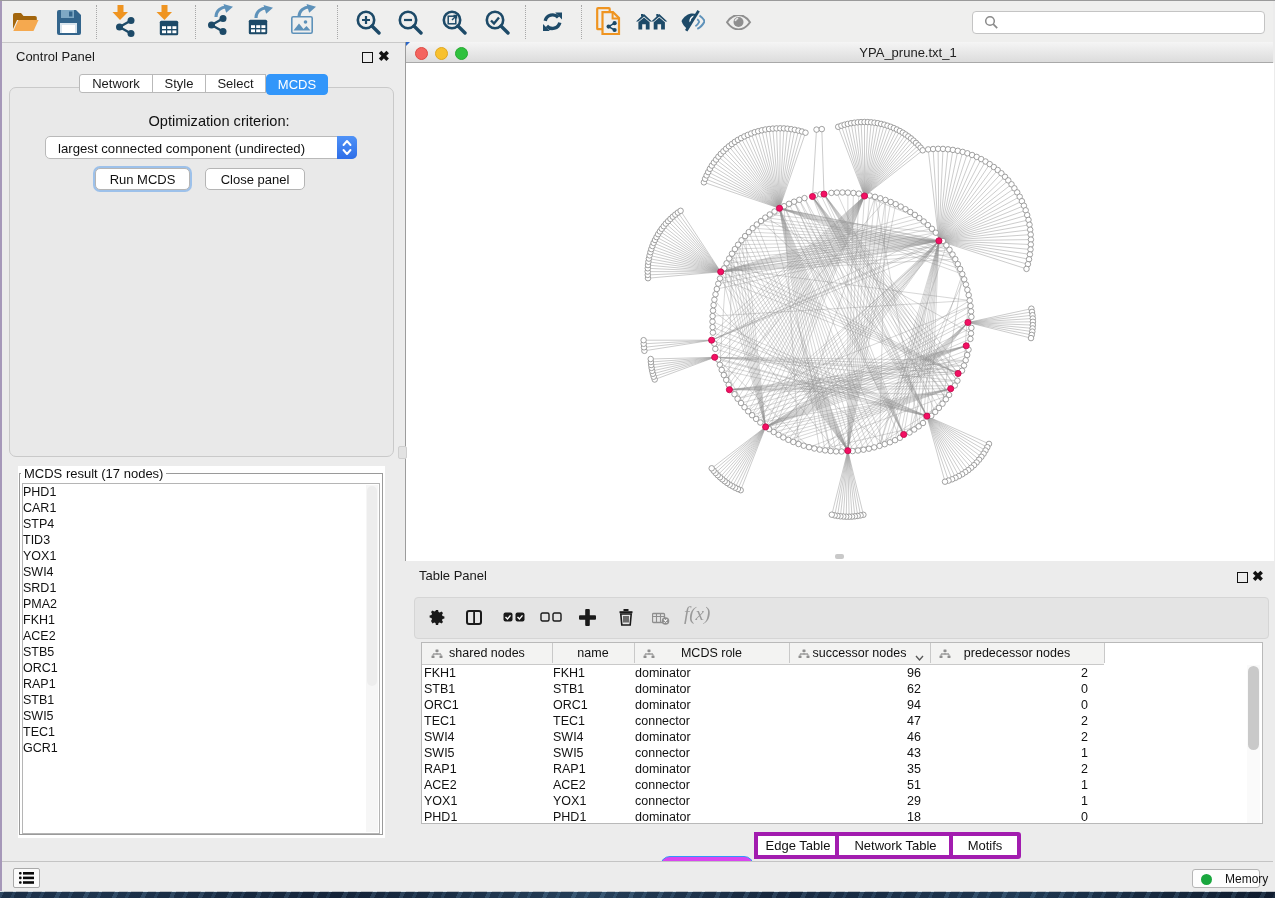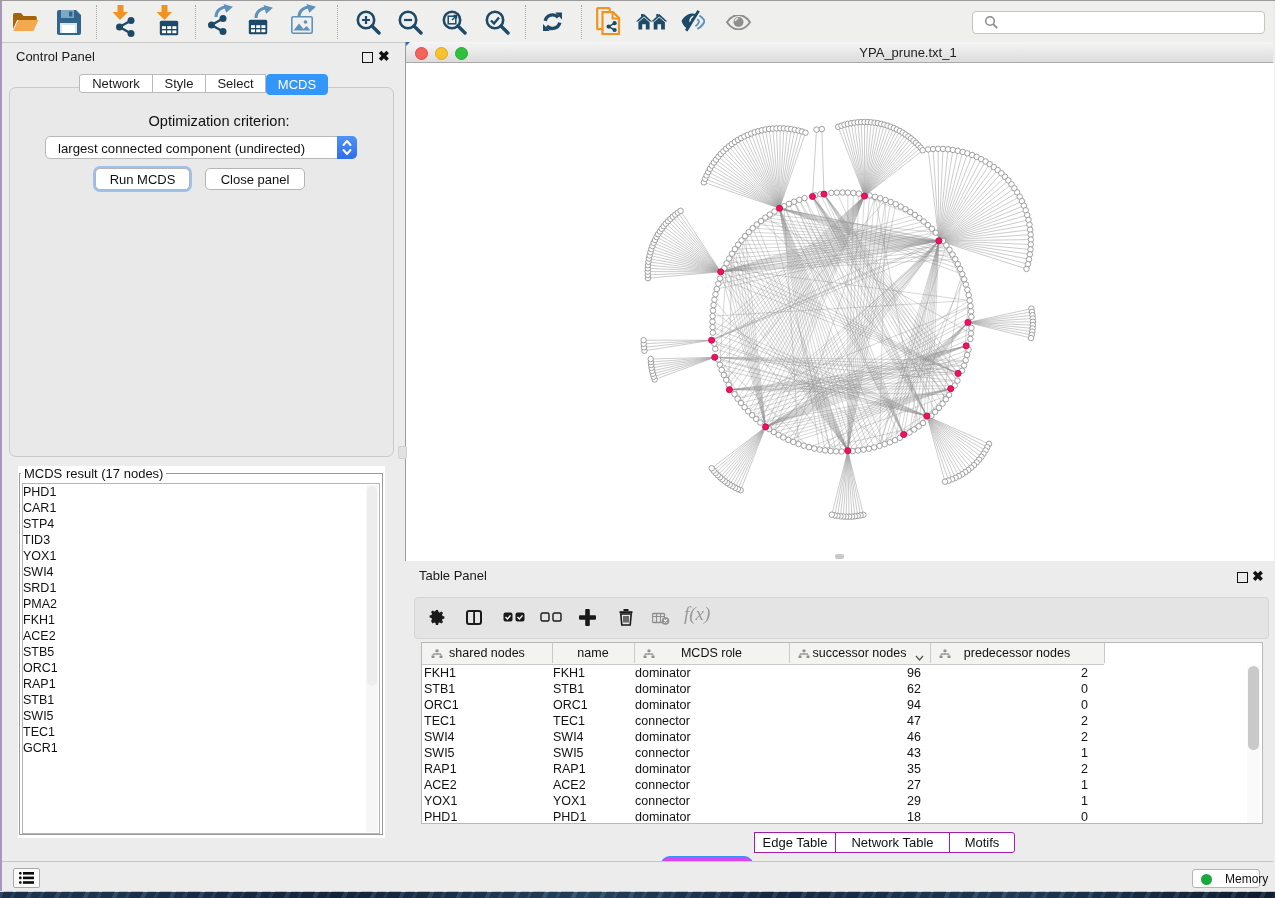--- a/index.html
+++ b/index.html
@@ -51,21 +51,21 @@
 .th{position:absolute;top:0;height:20px;border-right:1px solid #c9c9c9;}
 .th .lbl{position:absolute;top:3px;width:100%;text-align:center;}
 .row{position:absolute;width:100%;height:16px;font-size:12.5px;color:#111;}
 .c1{position:absolute;left:2px;top:1px;} .c2{position:absolute;left:131px;top:1px;}
 .c3{position:absolute;left:213px;top:1px;}
 .c4{position:absolute;left:367px;top:1px;width:132px;text-align:right;}
 .c5{position:absolute;left:509px;top:1px;width:157px;text-align:right;}
 #tbl-scroll{position:absolute;right:2px;top:22px;width:13px;height:158px;background:#fafafa;}
 #tbl-thumb{position:absolute;left:1px;top:1px;width:11px;height:84px;background:#c9c9c9;border-radius:6px;}
 #tp-tabs{position:absolute;left:253px;top:269px;height:21px;font-size:13px;}
-.btab{position:absolute;top:0;height:19px;background:#fff;border:1px solid #a21caf;text-align:center;line-height:19px;color:#111;}
+.btab{position:absolute;top:0;height:19px;background:#fff;border:4px solid #a21caf;text-align:center;line-height:19px;color:#111;}
 .btabsel{background:#d946ef;color:#fff;border:1px solid #3296fa;border-radius:10px;margin-top:24px;}
 
 #status{position:absolute;left:2px;top:861px;width:1271px;height:30px;background:#ececec;border-top:1px solid #c4c4c4;}
 #membtn{position:absolute;left:1190px;top:7px;width:68px;height:19px;background:#fdfdfd;border:1px solid #b5b5b5;border-radius:3px;font-size:12px;color:#111;text-align:left;line-height:18px;box-sizing:border-box;padding-left:32px;}
 #membtn .dot{position:absolute;left:8px;top:3.5px;width:11px;height:11px;border-radius:50%;background:#19a73e;}
 </style></head>
 <body>
 <div id="win">
 <div id="edgeL"></div>
     <div id="edgeT"></div>
@@ -1241,21 +1241,21 @@
           <span class="c1">RAP1</span>
           <span class="c2">RAP1</span>
           <span class="c3">dominator</span>
           <span class="c4">35</span>
           <span class="c5">2</span>
         </div>
         <div class="row" style="top:134px;">
           <span class="c1">ACE2</span>
           <span class="c2">ACE2</span>
           <span class="c3">connector</span>
-          <span class="c4">27</span>
+          <span class="c4">51</span>
           <span class="c5">1</span>
         </div>
         <div class="row" style="top:150px;">
           <span class="c1">YOX1</span>
           <span class="c2">YOX1</span>
           <span class="c3">connector</span>
           <span class="c4">29</span>
           <span class="c5">1</span>
         </div>
         <div class="row" style="top:166px;">

